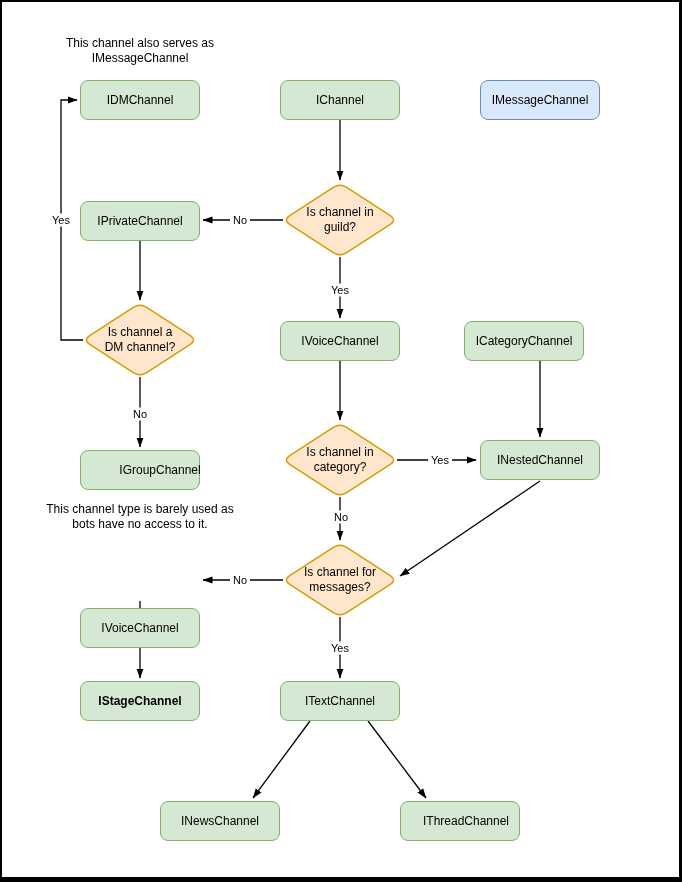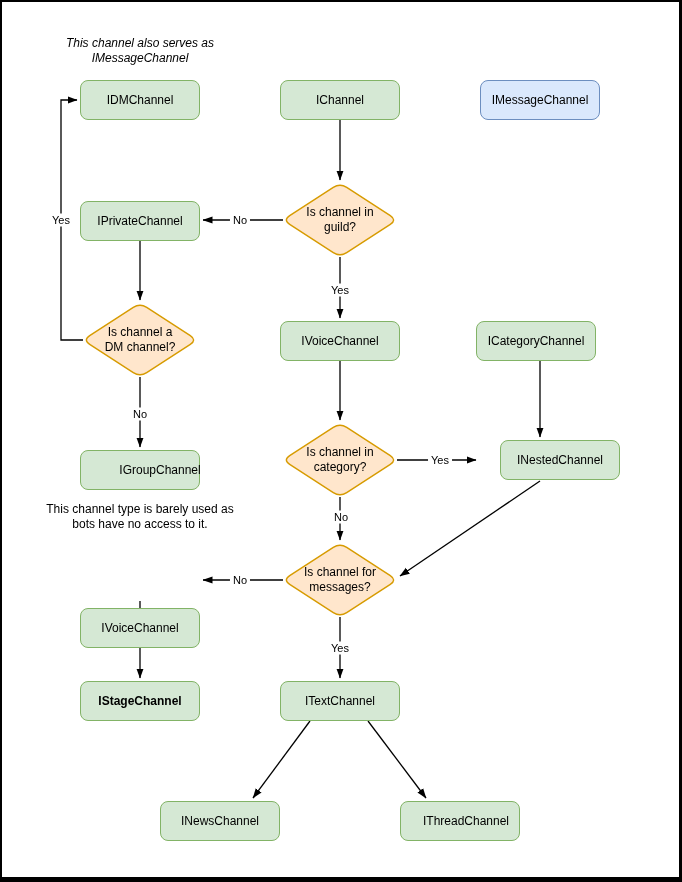--- a/index.html
+++ b/index.html
@@ -100,33 +100,33 @@
     </g>
 
     <g fill="#ffe6cc" stroke="#d79b00" stroke-width="1.4">
       <use href="#diamond-shape" transform="translate(340,220)"></use>
       <use href="#diamond-shape" transform="translate(140,340)"></use>
       <use href="#diamond-shape" transform="translate(340,460)"></use>
       <use href="#diamond-shape" transform="translate(340,580)"></use>
     </g>
   </svg>
 
-  <div class="note" style="left:140px; top:36px;font-style:italic;">This channel also serves as
+  <div class="note" style="left:140px; top:36px;">This channel also serves as
 IMessageChannel</div>
   <div class="note" style="left:140px; top:502px;">This channel type is barely used as
 bots have no access to it.</div>
 
   <div class="node green" style="left:80px;  top:80px;">IDMChannel</div>
   <div class="node green" style="left:280px; top:80px;">IChannel</div>
   <div class="node blue" style="left:480px; top:80px;">IMessageChannel</div>
   <div class="node green" style="left:80px;  top:201px;">IPrivateChannel</div>
   <div class="node green" style="left:280px; top:321px;">IVoiceChannel</div>
-  <div class="node green" style="left:476px; top:321px;">ICategoryChannel</div>
+  <div class="node green" style="left:464px; top:321px;">ICategoryChannel</div>
   <div class="node green" style="left:80px;  top:450px;padding-left:40px;">IGroupChannel</div>
-  <div class="node green" style="left:500px; top:440px;">INestedChannel</div>
+  <div class="node green" style="left:480px; top:440px;">INestedChannel</div>
   <div class="node green" style="left:80px;  top:561px;margin-top:47px;">IVoiceChannel</div>
   <div class="node green" style="left:80px;  top:681px;font-weight:bold;">IStageChannel</div>
   <div class="node green" style="left:280px; top:681px;">ITextChannel</div>
   <div class="node green" style="left:160px; top:801px;">INewsChannel</div>
   <div class="node green" style="left:400px; top:801px;padding-left:12px;">IThreadChannel</div>
 
   <div class="decision-label" style="left:340px; top:220px;">Is channel in
 guild?</div>
   <div class="decision-label" style="left:140px; top:340px;">Is channel a
 DM channel?</div>

